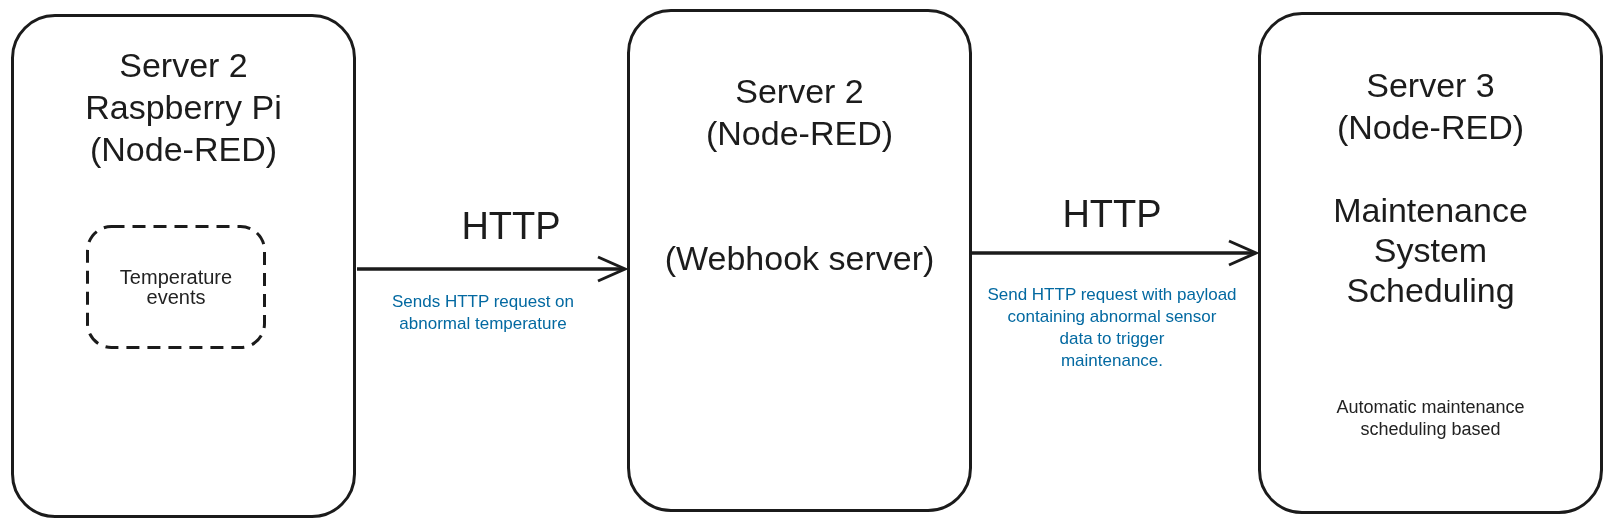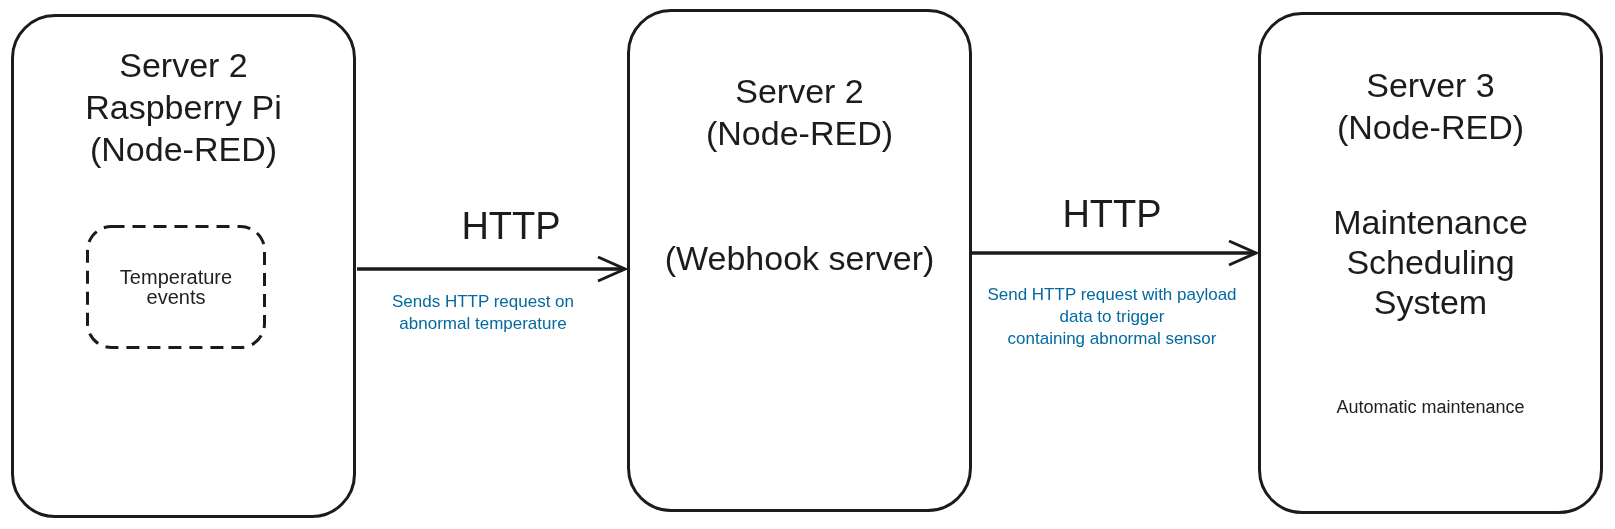--- a/index.html
+++ b/index.html
@@ -115,40 +115,42 @@
 
   <div class="tblock title" style="left:627px; top:237px; width:345px;">
     <div>(Webhook server)</div>
   </div>
 
   <div class="tblock title" style="left:1258px; top:64px; width:345px;">
     <div>Server 3</div>
     <div>(Node-RED)</div>
   </div>
 
-  <div class="tblock subtitle" style="left:1258px; top:190px; width:345px;margin-top:12px;">
+  <div class="tblock subtitle" style="left:1258px; top:190px; width:345px;">
     <div>Maintenance</div>
+    <div>System</div>
     <div>Scheduling</div>
-    <div>System</div>
   </div>
 
   <div class="tblock node-caption" style="left:1258px; top:396px; width:345px;">
     <div>Automatic maintenance</div>
+    <div>scheduling based</div>
   </div>
 
   <div class="tblock http-label" style="left:411px; top:203px; width:200px;">
     <div>HTTP</div>
   </div>
   <div class="tblock edge-caption" style="left:333px; top:291px; width:300px;">
     <div>Sends HTTP request on</div>
     <div>abnormal temperature</div>
   </div>
 
   <div class="tblock http-label" style="left:1012px; top:191px; width:200px;">
     <div>HTTP</div>
   </div>
   <div class="tblock edge-caption" style="left:962px; top:284px; width:300px;">
     <div>Send HTTP request with payload</div>
+    <div>containing abnormal sensor</div>
     <div>data to trigger</div>
-    <div>containing abnormal sensor</div>
+    <div>maintenance.</div>
   </div>
 
 </div>
 
 </body></html>

